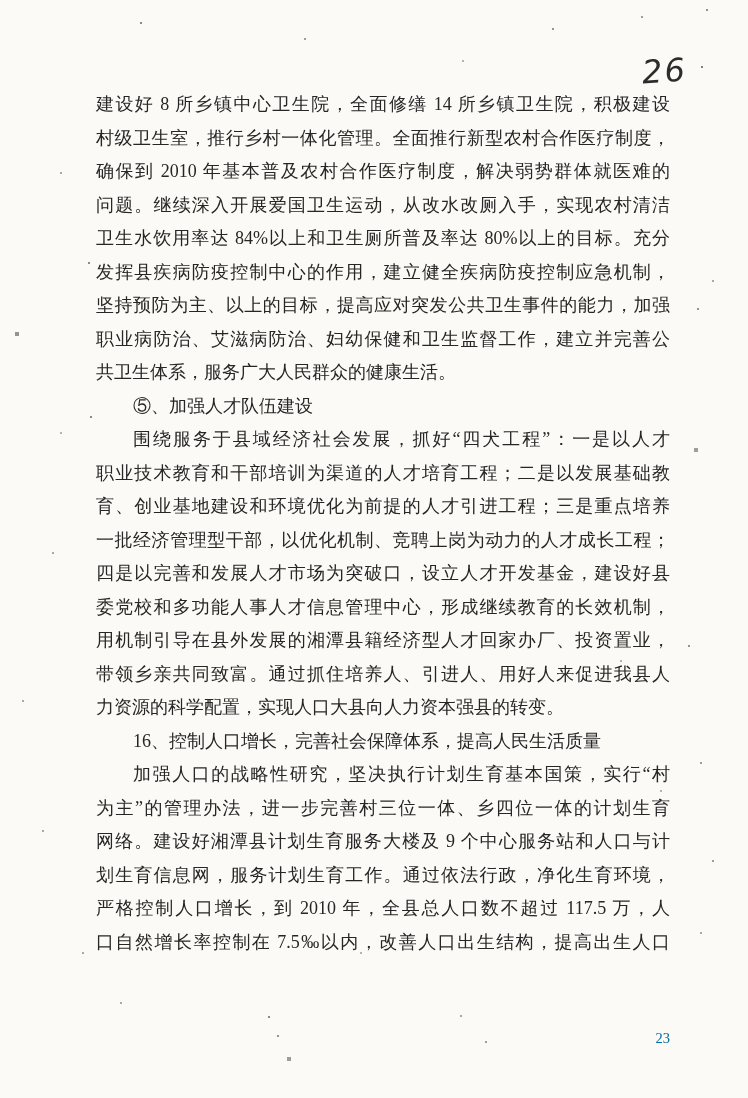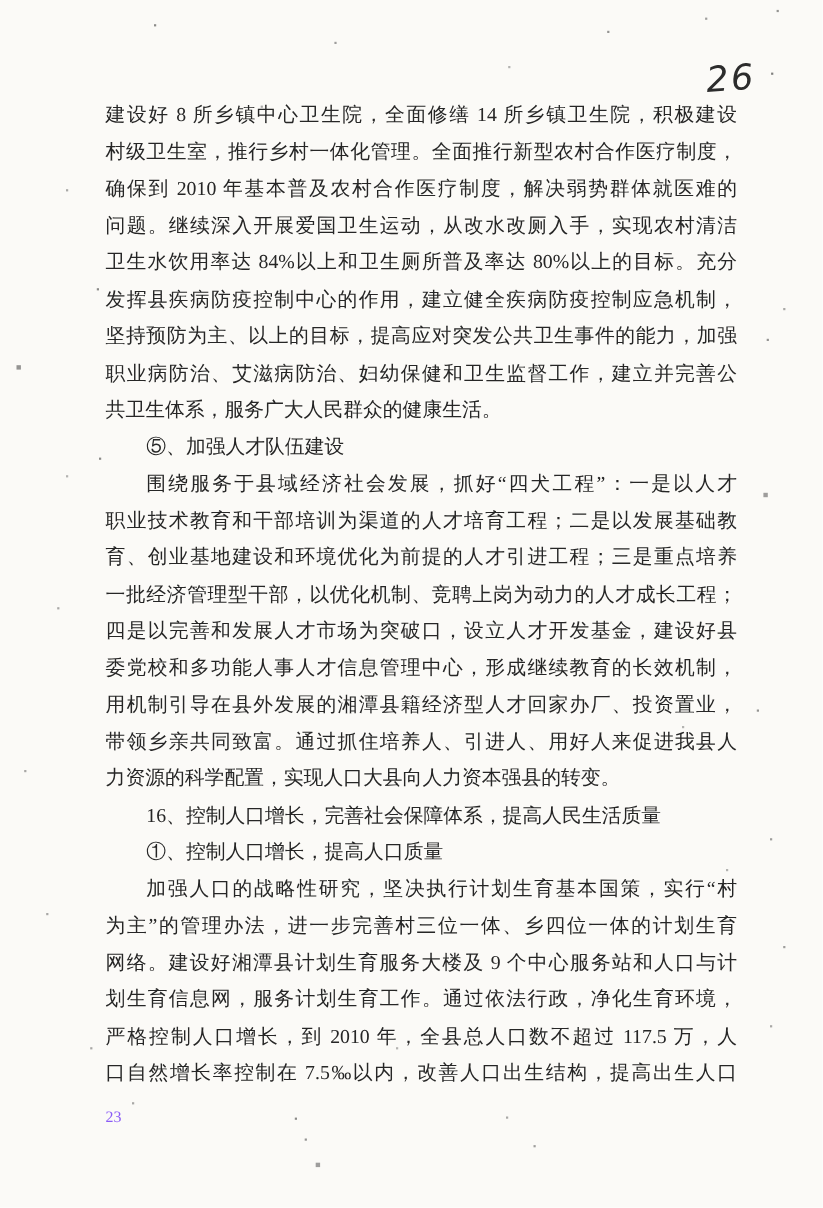--- a/index.html
+++ b/index.html
@@ -91,26 +91,26 @@
   .heading {
     text-align: center;
     text-align-last: left;
     text-indent: 37px;
   }
   .bold {
     font-weight: 400;
   }
   .pagenum {
     position: absolute;
-    top: 1008px;
+    top: 1030px;
     left: 96px;
     width: 574px;
-    text-align: left;
+    text-align: right;
     font-size: 14.5px;
-    color: #8b5cf6;
+    color: #0369a1;
   }
 </style>
 </head>
 <body>
 
 <div class="page">
 
   <div class="specks"></div>
 
   <div class="handnum">26</div>
@@ -138,21 +138,20 @@
       <div class="line">一批经济管理型干部，以优化机制、竞聘上岗为动力的人才成长工程；</div>
       <div class="line">四是以完善和发展人才市场为突破口，设立人才开发基金，建设好县</div>
       <div class="line">委党校和多功能人事人才信息管理中心，形成继续教育的长效机制，</div>
       <div class="line">用机制引导在县外发展的湘潭县籍经济型人才回家办厂、投资置业，</div>
       <div class="line">带领乡亲共同致富。通过抓住培养人、引进人、用好人来促进我县人</div>
       <div class="line short">力资源的科学配置，实现人口大县向人力资本强县的转变。</div>
     </div>
 
     <div class="line heading bold">16、控制人口增长，完善社会保障体系，提高人民生活质量</div>
 
-    <div class="line heading bold">①、控制人口增长，提高人口质量</div>
 
     <div>
       <div class="line indent">加强人口的战略性研究，坚决执行计划生育基本国策，实行“村</div>
       <div class="line">为主”的管理办法，进一步完善村三位一体、乡四位一体的计划生育</div>
       <div class="line">网络。建设好湘潭县计划生育服务大楼及 9 个中心服务站和人口与计</div>
       <div class="line">划生育信息网，服务计划生育工作。通过依法行政，净化生育环境，</div>
       <div class="line">严格控制人口增长，到 2010 年，全县总人口数不超过 117.5 万，人</div>
       <div class="line">口自然增长率控制在 7.5‰以内，改善人口出生结构，提高出生人口</div>
     </div>
 

